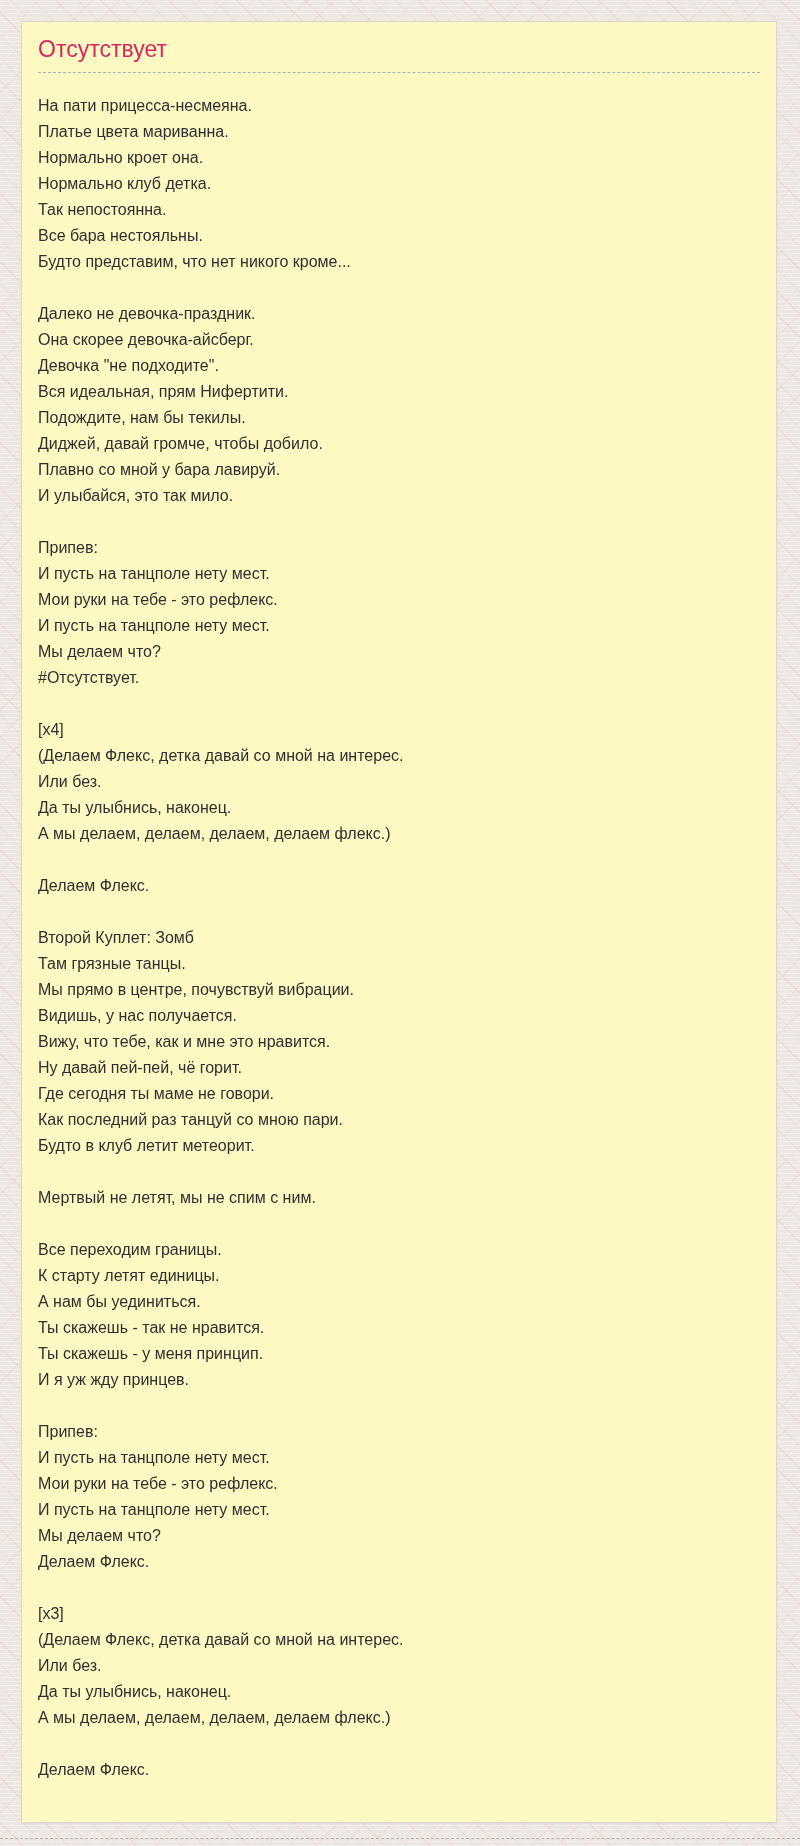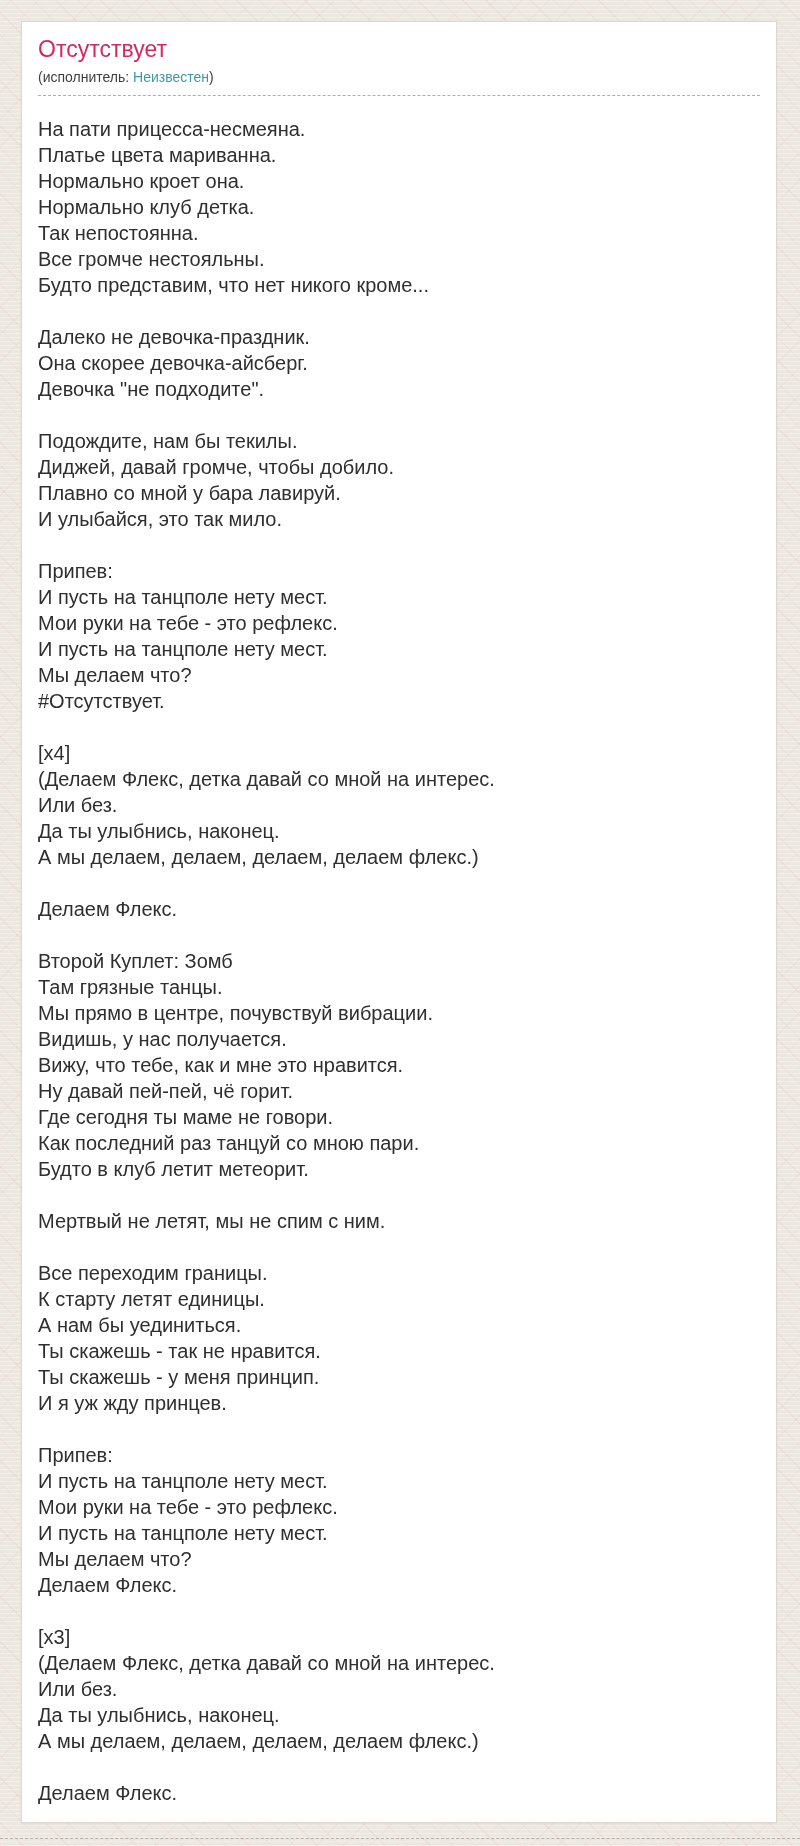--- a/index.html
+++ b/index.html
@@ -25,21 +25,21 @@
     bottom: 7px;
     border-top: 1px dashed #b5b0a8;
   }
   .card {
     box-sizing: border-box;
     position: absolute;
     left: 21px;
     top: 21px;
     width: 756px;
     height: 1802px;
-    background: #ffffff;
+    background: #fef9c3;
     border: 1px solid #dcd8d1;
     box-shadow: 0 1px 2px rgba(0,0,0,0.05);
   }
   .card-header {
     padding: 13px 16px 0 16px;
   }
   .song-title {
     margin: 0 0 5px 0;
     font-size: 23px;
     line-height: 28px;
@@ -57,43 +57,42 @@
     text-decoration: none;
     cursor: pointer;
   }
   .header-divider {
     margin-top: 9px;
     border-bottom: 1px dashed #9bb4bc;
     height: 0;
   }
   .lyrics {
     padding: 20px 16px 24px 16px;
-    font-size: 20px;
+    font-size: 16px;
     line-height: 26px;
     color: #2f2f2f;
   }
   .stanza {
     margin: 0 0 26px 0;
   }
   .stanza:last-child {
     margin-bottom: 0;
   }
 </style>
 </head>
 <body>
 
 <div class="card">
   <div class="card-header">
     <h1 class="song-title">Отсутствует</h1>
-    <p class="artist-line"><span>(исполнитель: </span><a class="artist-link">Неизвестен</a><span>)</span></p>
     <div class="header-divider"></div>
   </div>
   <div class="lyrics">
-      <p class="stanza"><span>На пати прицесса-несмеяна.</span><br><span>Платье цвета мариванна.</span><br><span>Нормально кроет она.</span><br><span>Нормально клуб детка.</span><br><span>Так непостоянна.</span><br><span>Все громче нестояльны.</span><br><span>Будто представим, что нет никого кроме...</span></p>
-      <p class="stanza"><span>Далеко не девочка-праздник.</span><br><span>Она скорее девочка-айсберг.</span><br><span>Девочка "не подходите".</span><br><br><span>Подождите, нам бы текилы.</span><br><span>Диджей, давай громче, чтобы добило.</span><br><span>Плавно со мной у бара лавируй.</span><br><span>И улыбайся, это так мило.</span></p>
+      <p class="stanza"><span>На пати прицесса-несмеяна.</span><br><span>Платье цвета мариванна.</span><br><span>Нормально кроет она.</span><br><span>Нормально клуб детка.</span><br><span>Так непостоянна.</span><br><span>Все бара нестояльны.</span><br><span>Будто представим, что нет никого кроме...</span></p>
+      <p class="stanza"><span>Далеко не девочка-праздник.</span><br><span>Она скорее девочка-айсберг.</span><br><span>Девочка "не подходите".</span><br><span>Вся идеальная, прям Нифертити.</span><br><span>Подождите, нам бы текилы.</span><br><span>Диджей, давай громче, чтобы добило.</span><br><span>Плавно со мной у бара лавируй.</span><br><span>И улыбайся, это так мило.</span></p>
       <p class="stanza"><span>Припев:</span><br><span>И пусть на танцполе нету мест.</span><br><span>Мои руки на тебе - это рефлекс.</span><br><span>И пусть на танцполе нету мест.</span><br><span>Мы делаем что?</span><br><span>#Отсутствует.</span></p>
       <p class="stanza"><span>[x4]</span><br><span>(Делаем Флекс, детка давай со мной на интерес.</span><br><span>Или без.</span><br><span>Да ты улыбнись, наконец.</span><br><span>А мы делаем, делаем, делаем, делаем флекс.)</span></p>
       <p class="stanza"><span>Делаем Флекс.</span></p>
       <p class="stanza"><span>Второй Куплет: Зомб</span><br><span>Там грязные танцы.</span><br><span>Мы прямо в центре, почувствуй вибрации.</span><br><span>Видишь, у нас получается.</span><br><span>Вижу, что тебе, как и мне это нравится.</span><br><span>Ну давай пей-пей, чё горит.</span><br><span>Где сегодня ты маме не говори.</span><br><span>Как последний раз танцуй со мною пари.</span><br><span>Будто в клуб летит метеорит.</span></p>
       <p class="stanza"><span>Мертвый не летят, мы не спим с ним.</span><br><br><span>Все переходим границы.</span><br><span>К старту летят единицы.</span><br><span>А нам бы уединиться.</span><br><span>Ты скажешь - так не нравится.</span><br><span>Ты скажешь - у меня принцип.</span><br><span>И я уж жду принцев.</span></p>
       <p class="stanza"><span>Припев:</span><br><span>И пусть на танцполе нету мест.</span><br><span>Мои руки на тебе - это рефлекс.</span><br><span>И пусть на танцполе нету мест.</span><br><span>Мы делаем что?</span><br><span>Делаем Флекс.</span></p>
       <p class="stanza"><span>[x3]</span><br><span>(Делаем Флекс, детка давай со мной на интерес.</span><br><span>Или без.</span><br><span>Да ты улыбнись, наконец.</span><br><span>А мы делаем, делаем, делаем, делаем флекс.)</span></p>
       <p class="stanza"><span>Делаем Флекс.</span></p>
     </div>
 </div>

